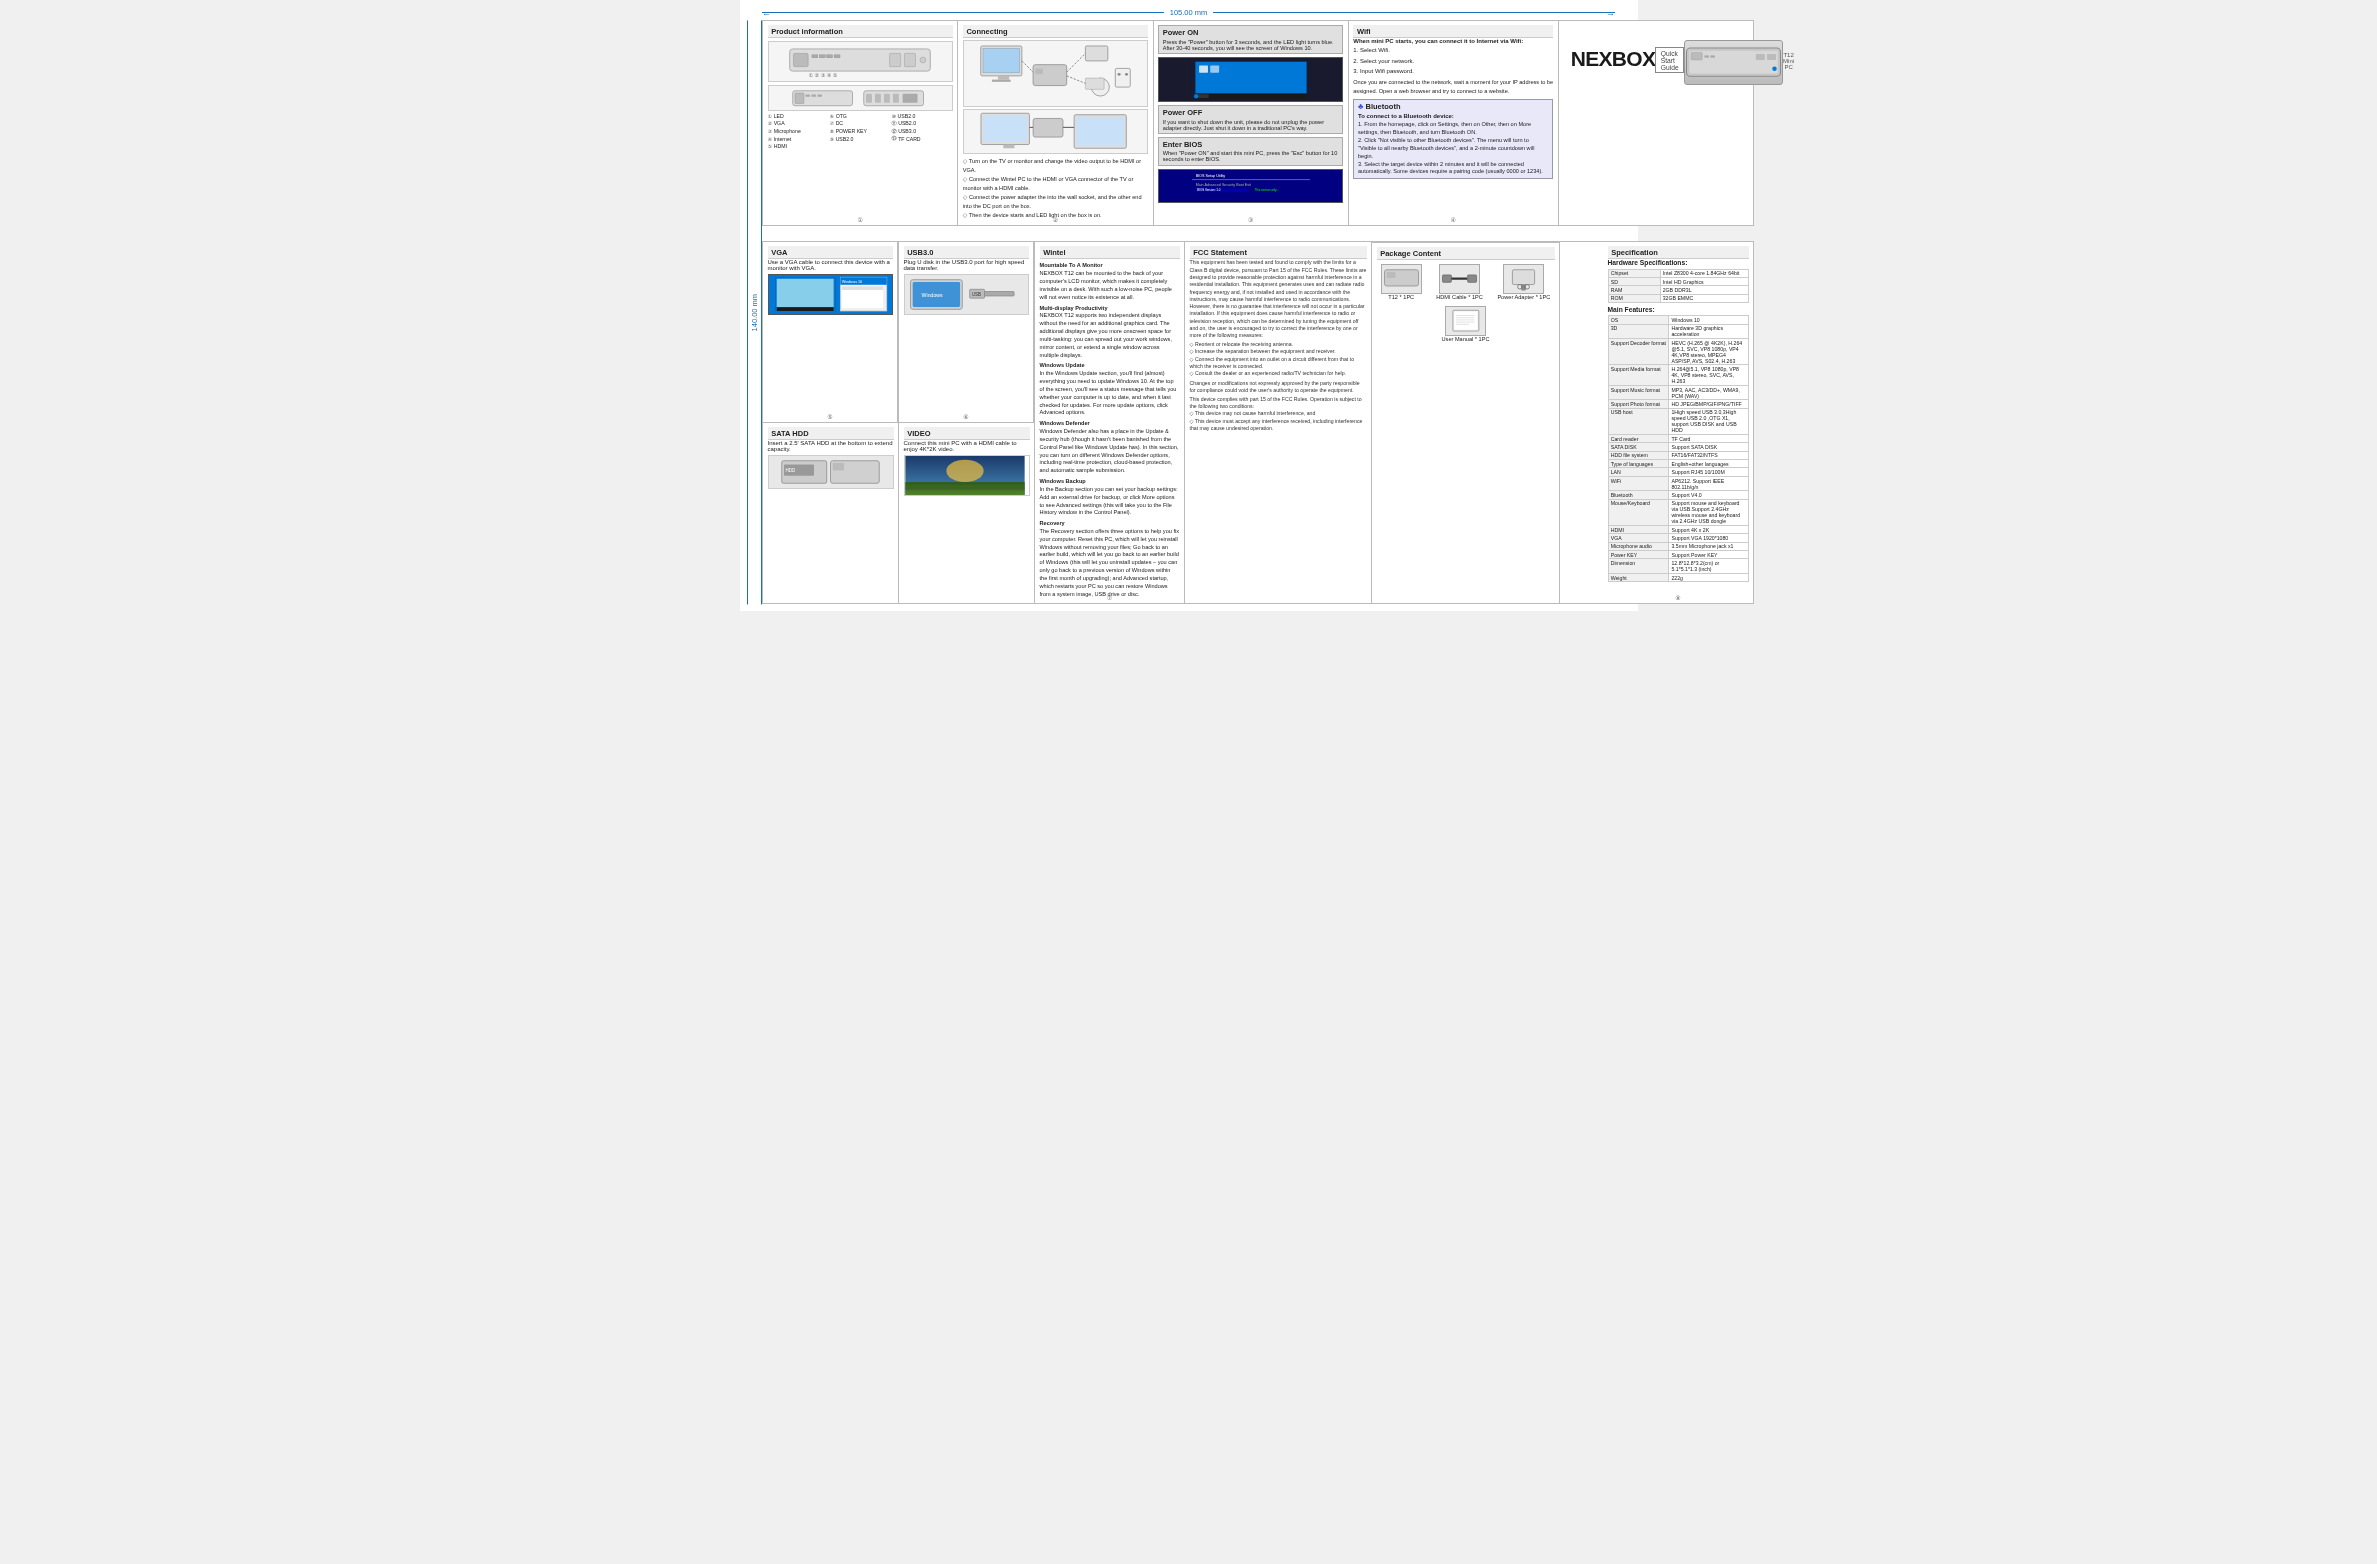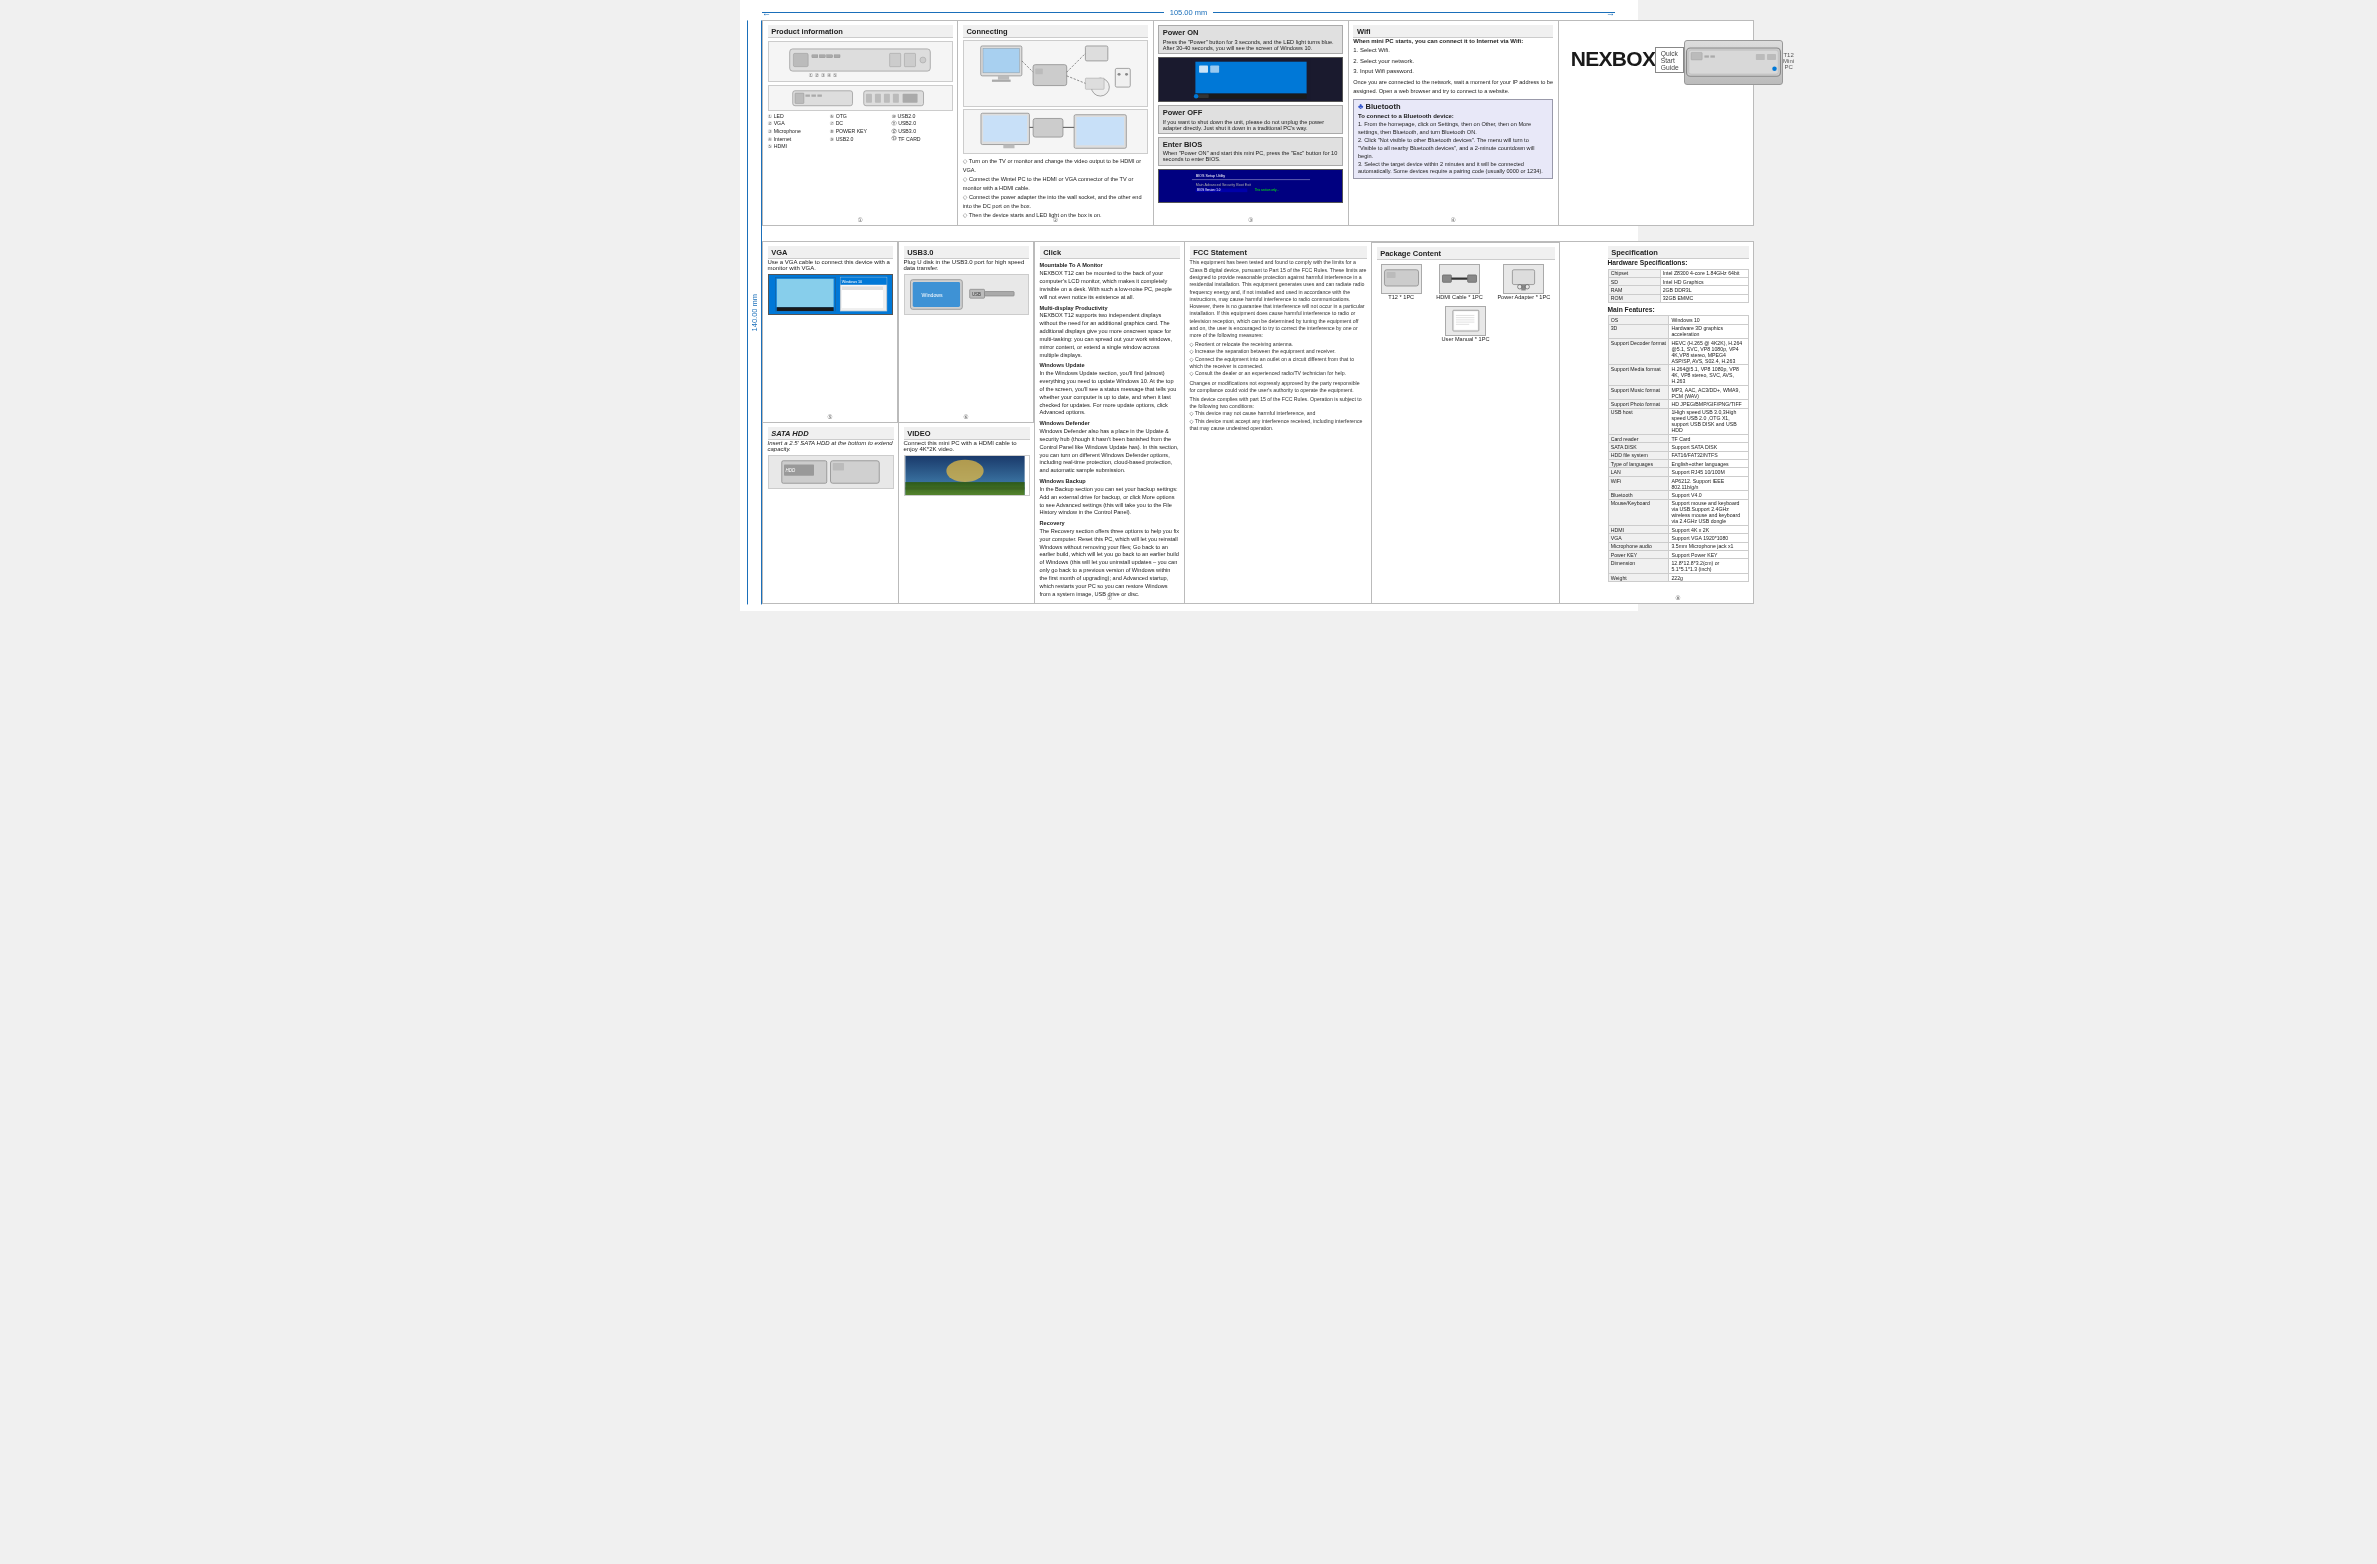--- a/index.html
+++ b/index.html
@@ -578,21 +578,21 @@
                 <rect x="90" y="3" width="62" height="45" fill="#f0f0f0" stroke="#ccc"></rect>
                 <rect x="90" y="3" width="62" height="10" fill="#0078d7"></rect>
                 <text x="92" y="10" font-size="5" fill="#fff">Windows 10</text>
                 <rect x="92" y="14" width="55" height="30" fill="#fff"></rect>
                 <rect x="92" y="15" width="55" height="5" fill="#e0e0e0"></rect>
               </svg>
             </div>
             <div class="page-num">⑤</div>
           </div>
 
-          <div class="panel sata-panel" style="flex:1;font-style:italic;">
+          <div class="panel sata-panel" style="flex:1;">
             <div class="section-header">SATA HDD</div>
             <p style="font-size:6px;margin-bottom:3px;">Insert a 2.5' SATA HDD at the bottom to extend capacity.</p>
             <div style="width:100%;height:34px;background:#e8e8e8;border:0.7px solid #ccc;display:flex;align-items:center;justify-content:center;">
               <svg width="105" height="30" viewBox="0 0 140 40" style="font-size:10px">
                 <rect x="5" y="5" width="60" height="30" rx="2" fill="#ccc" stroke="#888"></rect>
                 <rect x="8" y="10" width="40" height="15" rx="1" fill="#999"></rect>
                 <text x="10" y="20" font-size="6" fill="#fff">HDD</text>
                 <rect x="70" y="5" width="65" height="30" rx="3" fill="#d0d0d0" stroke="#888"></rect>
                 <rect x="73" y="8" width="15" height="10" rx="1" fill="#bbb"></rect>
               </svg>
@@ -636,21 +636,21 @@
                 <rect width="160" height="55" fill="url(#skyGrad)"></rect>
                 <rect x="0" y="35" width="160" height="20" fill="url(#groundGrad)"></rect>
                 <ellipse cx="80" cy="20" rx="25" ry="15" fill="#f0c040" opacity="0.7"></ellipse>
                 <rect x="0" y="42" width="160" height="3" fill="#3a5a20" opacity="0.5"></rect>
               </svg>
             </div>
           </div>
         </div>
 
         <div class="panel others-panel" style="border-right:0.7px solid #bbb;min-width:150px;">
-          <div class="section-header">Click</div>
+          <div class="section-header">Wintel</div>
           <div class="others-text">
             <div class="sub-sec">Mountable To A Monitor</div>
             <p>NEXBOX T12 can be mounted to the back of your computer's LCD monitor, which makes it completely invisible on a desk. With such a low-noise PC, people will not even notice its existence at all.</p>
             <div class="sub-sec">Multi-display Productivity</div>
             <p>NEXBOX T12 supports two independent displays without the need for an additional graphics card. The additional displays give you more onscreen space for multi-tasking: you can spread out your work windows, mirror content, or extend a single window across multiple displays.</p>
             <div class="sub-sec">Windows Update</div>
             <p>In the Windows Update section, you'll find (almost) everything you need to update Windows 10. At the top of the screen, you'll see a status message that tells you whether your computer is up to date, and when it last checked for updates. For more update options, click Advanced options.</p>
             <div class="sub-sec">Windows Defender</div>
             <p>Windows Defender also has a place in the Update &amp; security hub (though it hasn't been banished from the Control Panel like Windows Update has). In this section, you can turn on different Windows Defender options, including real-time protection, cloud-based protection, and automatic sample submission.</p>
             <div class="sub-sec">Windows Backup</div>

